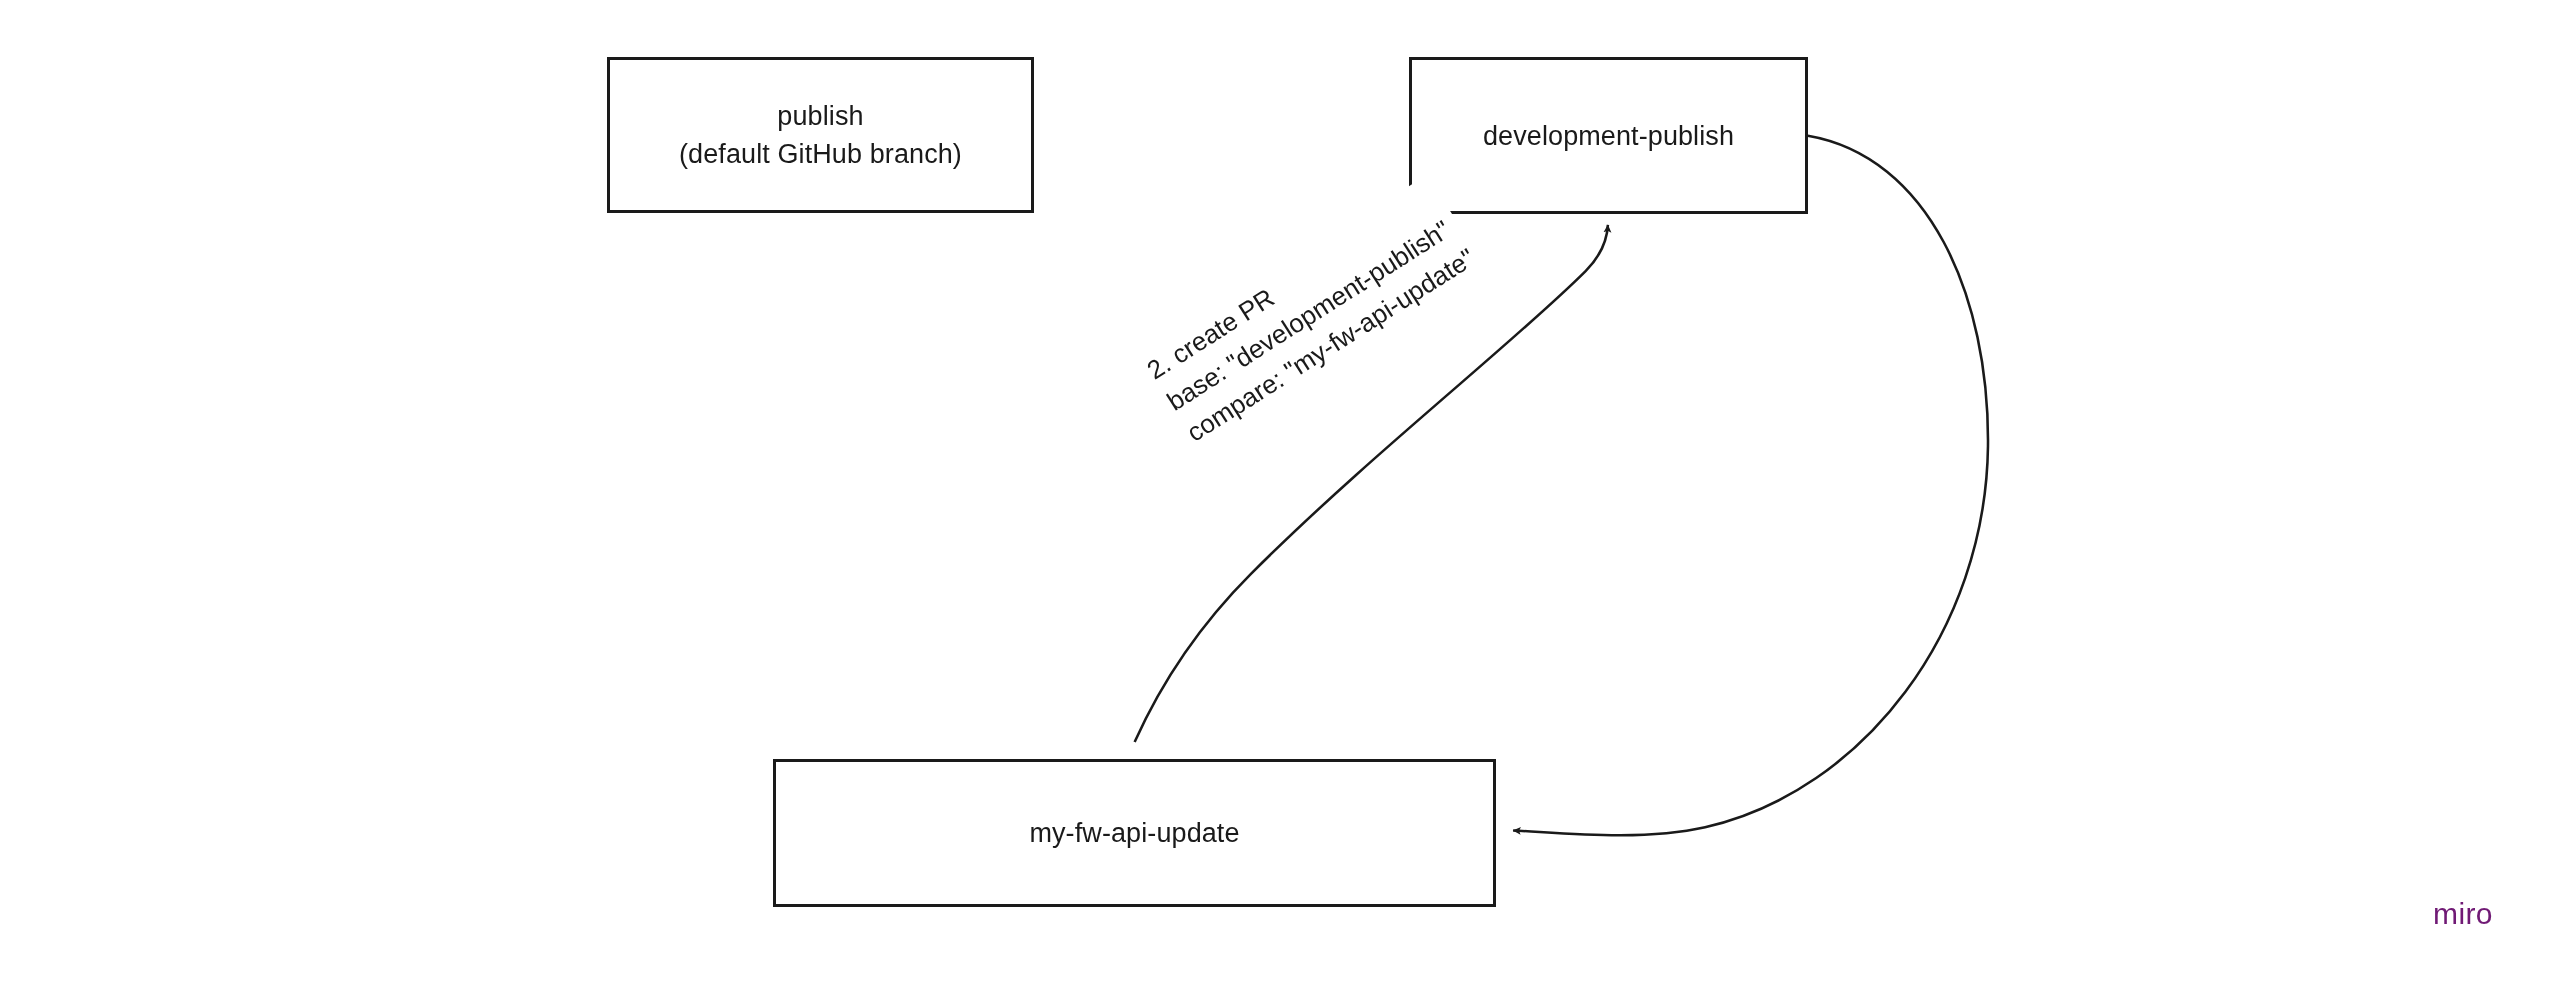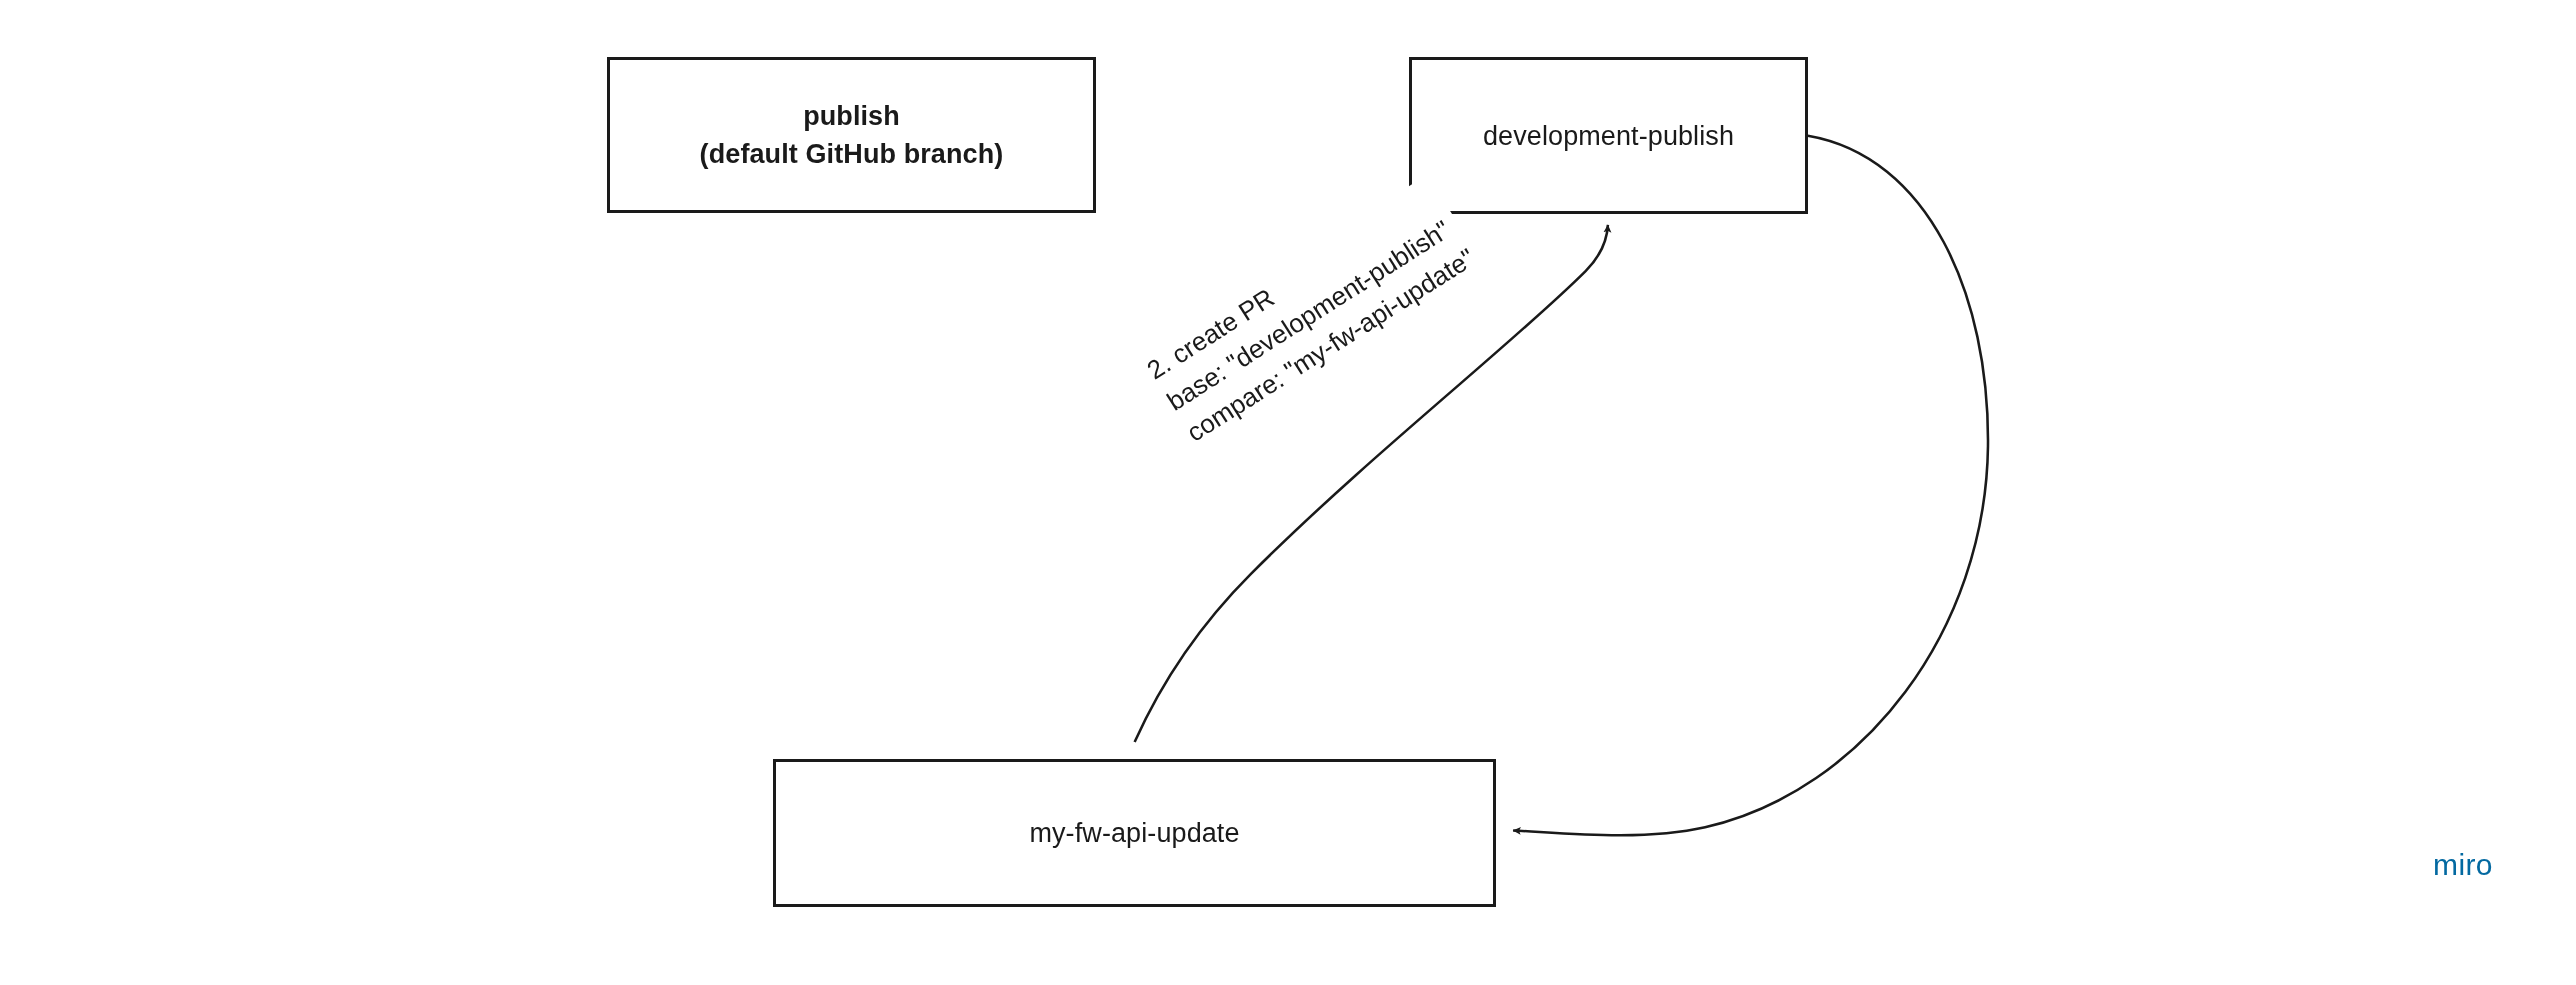--- a/index.html
+++ b/index.html
@@ -49,23 +49,22 @@
     color: #1a1a1a;
     font-size: 27px;
     line-height: 38px;
     letter-spacing: 0.1px;
     white-space: pre-line;
   }
 
   #node-publish {
     left: 607px;
     top: 57px;
-    width: 489px;
+    width: 427px;
     height: 156px;
-    font-weight: bold;
   }
   #node-development-publish {
     left: 1409px;
     top: 57px;
     width: 399px;
     height: 157px;
   }
   #node-my-fw-api-update {
     left: 773px;
     top: 743px;
@@ -99,22 +98,22 @@
     transform-origin: 0 0;
     padding: 0 4.8px;
     line-height: 37px;
     font-size: 26px;
   }
 
   
   #miro-watermark {
     position: absolute;
     left: 2433px;
-    top: 849px;
-    color: #0369a1;
+    top: 898px;
+    color: #701a75;
     font-size: 30px;
     line-height: 32px;
     letter-spacing: 0.4px;
     font-weight: 400;
   }
 </style>
 </head>
 <body>
 
 <div id="canvas">

